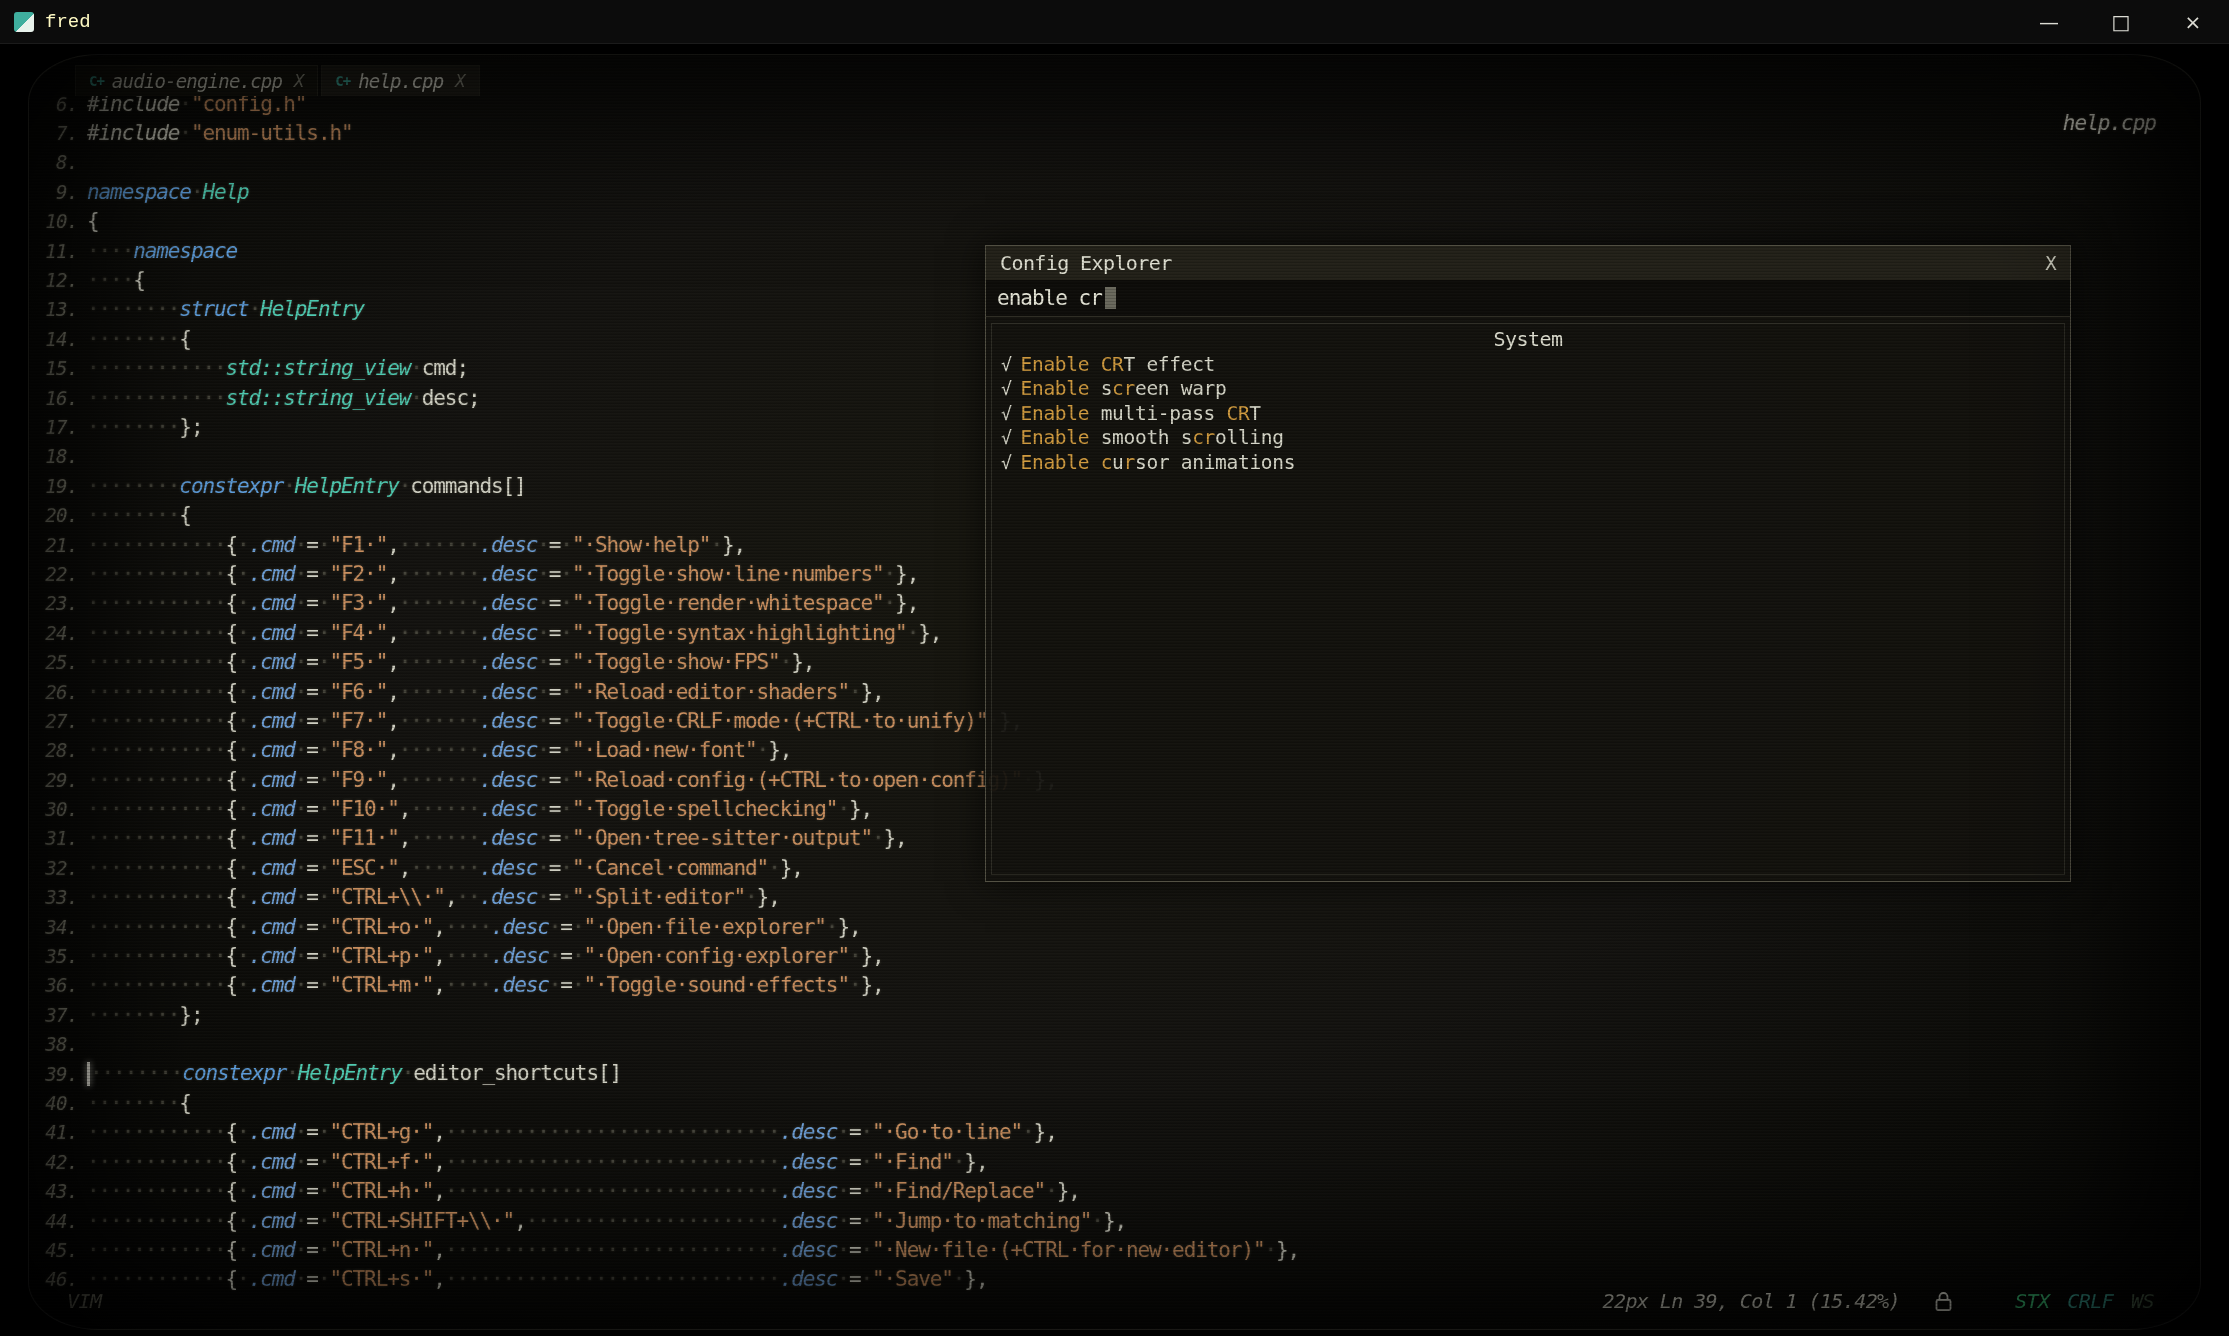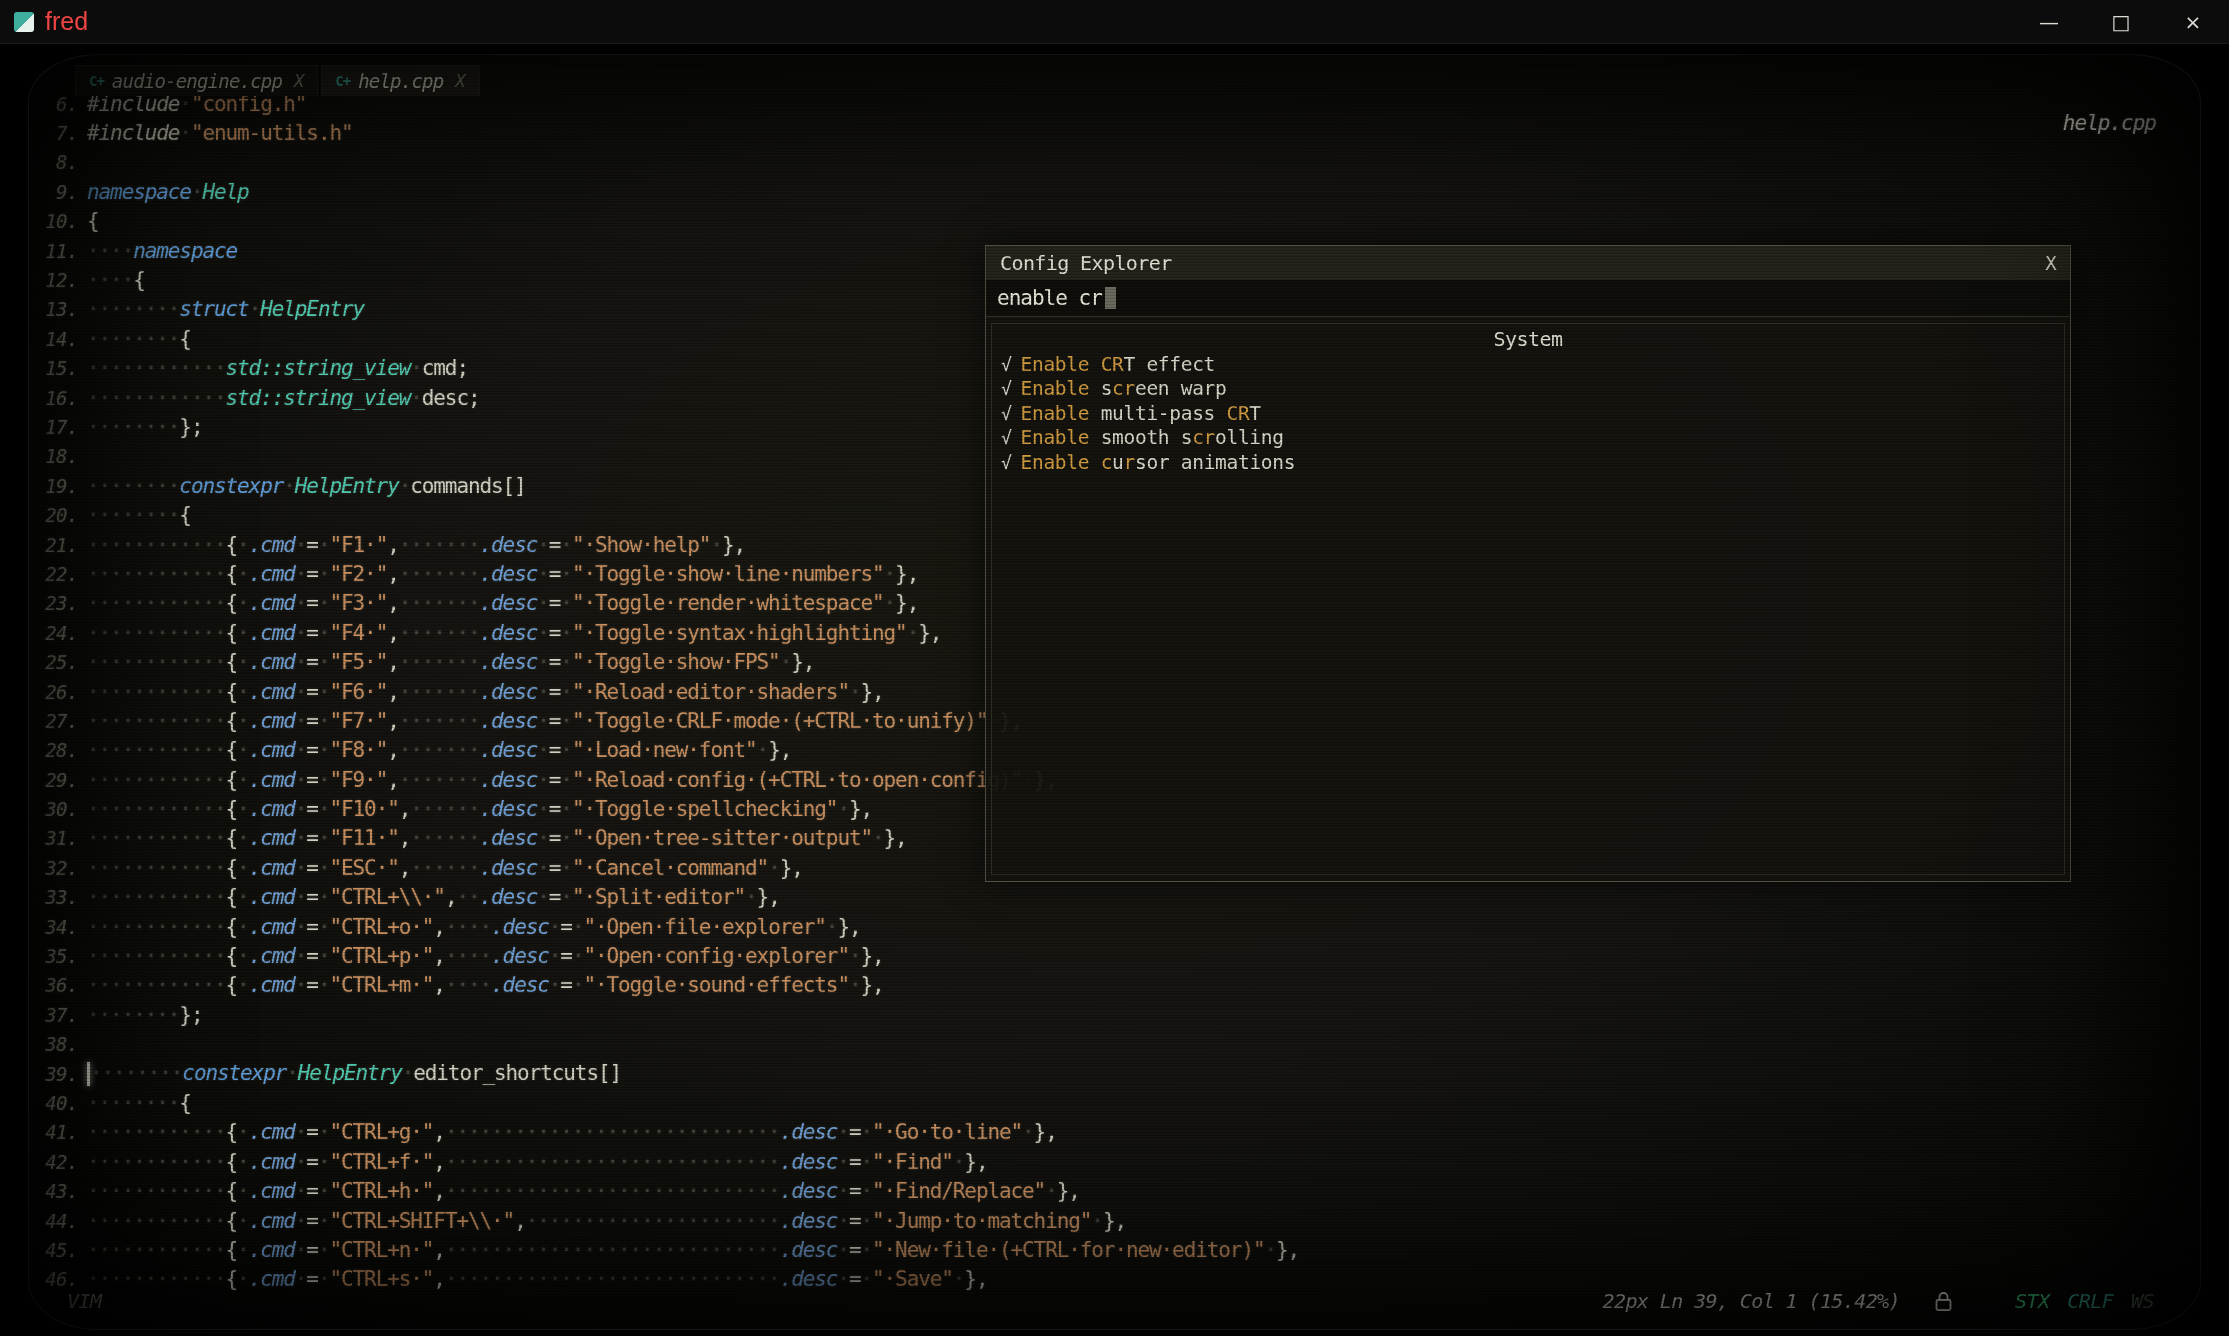--- a/index.html
+++ b/index.html
@@ -4,21 +4,21 @@
 <style>
   * { margin:0; padding:0; box-sizing:border-box; }
   html,body { width:2229px; height:1336px; background:#000; overflow:hidden; position:relative;
               font-family:"DejaVu Sans Mono", monospace; }
 
   
   .titlebar { position:absolute; top:0; left:0; right:0; height:44px; background:#0c0c0c;
               border-bottom:1px solid #1b1b1b; display:flex; align-items:center; padding-left:14px; z-index:50; }
   .appicon { width:20px; height:20px; border-radius:3px; margin-right:11px;
              background:linear-gradient(135deg,#3fae9e 0%, #3fae9e 55%, #e8f2ec 55%, #e8f2ec 100%); }
-  .apptitle { color:#ef4444; font-size:25px; font-family:Liberation Sans, sans-serif; }
+  .apptitle { color:#fef9c3; font-size:19px; font-family:Liberation Mono, monospace; }
   .wincontrols { margin-left:auto; display:flex; }
   .wincontrols span { width:72px; text-align:center; line-height:44px; color:#dcdcd4; font-size:20px;
                       font-family:"DejaVu Sans", sans-serif; }
 
   
   .crt { position:absolute; left:28px; right:28px; top:54px; bottom:6px;
          background:radial-gradient(ellipse at 50% 42%, #18170f 0%, #141310 45%, #0b0b08 78%, #030303 100%);
          border-radius:70px / 48px; overflow:hidden; border:1px solid rgba(255,255,255,0.03); }
   .scanlines { position:absolute; inset:0; z-index:29; pointer-events:none;
                background:repeating-linear-gradient(to bottom, rgba(0,0,0,.16) 0 1px, rgba(255,255,255,.012) 1px 2px, rgba(0,0,0,0) 2px 3px); }

